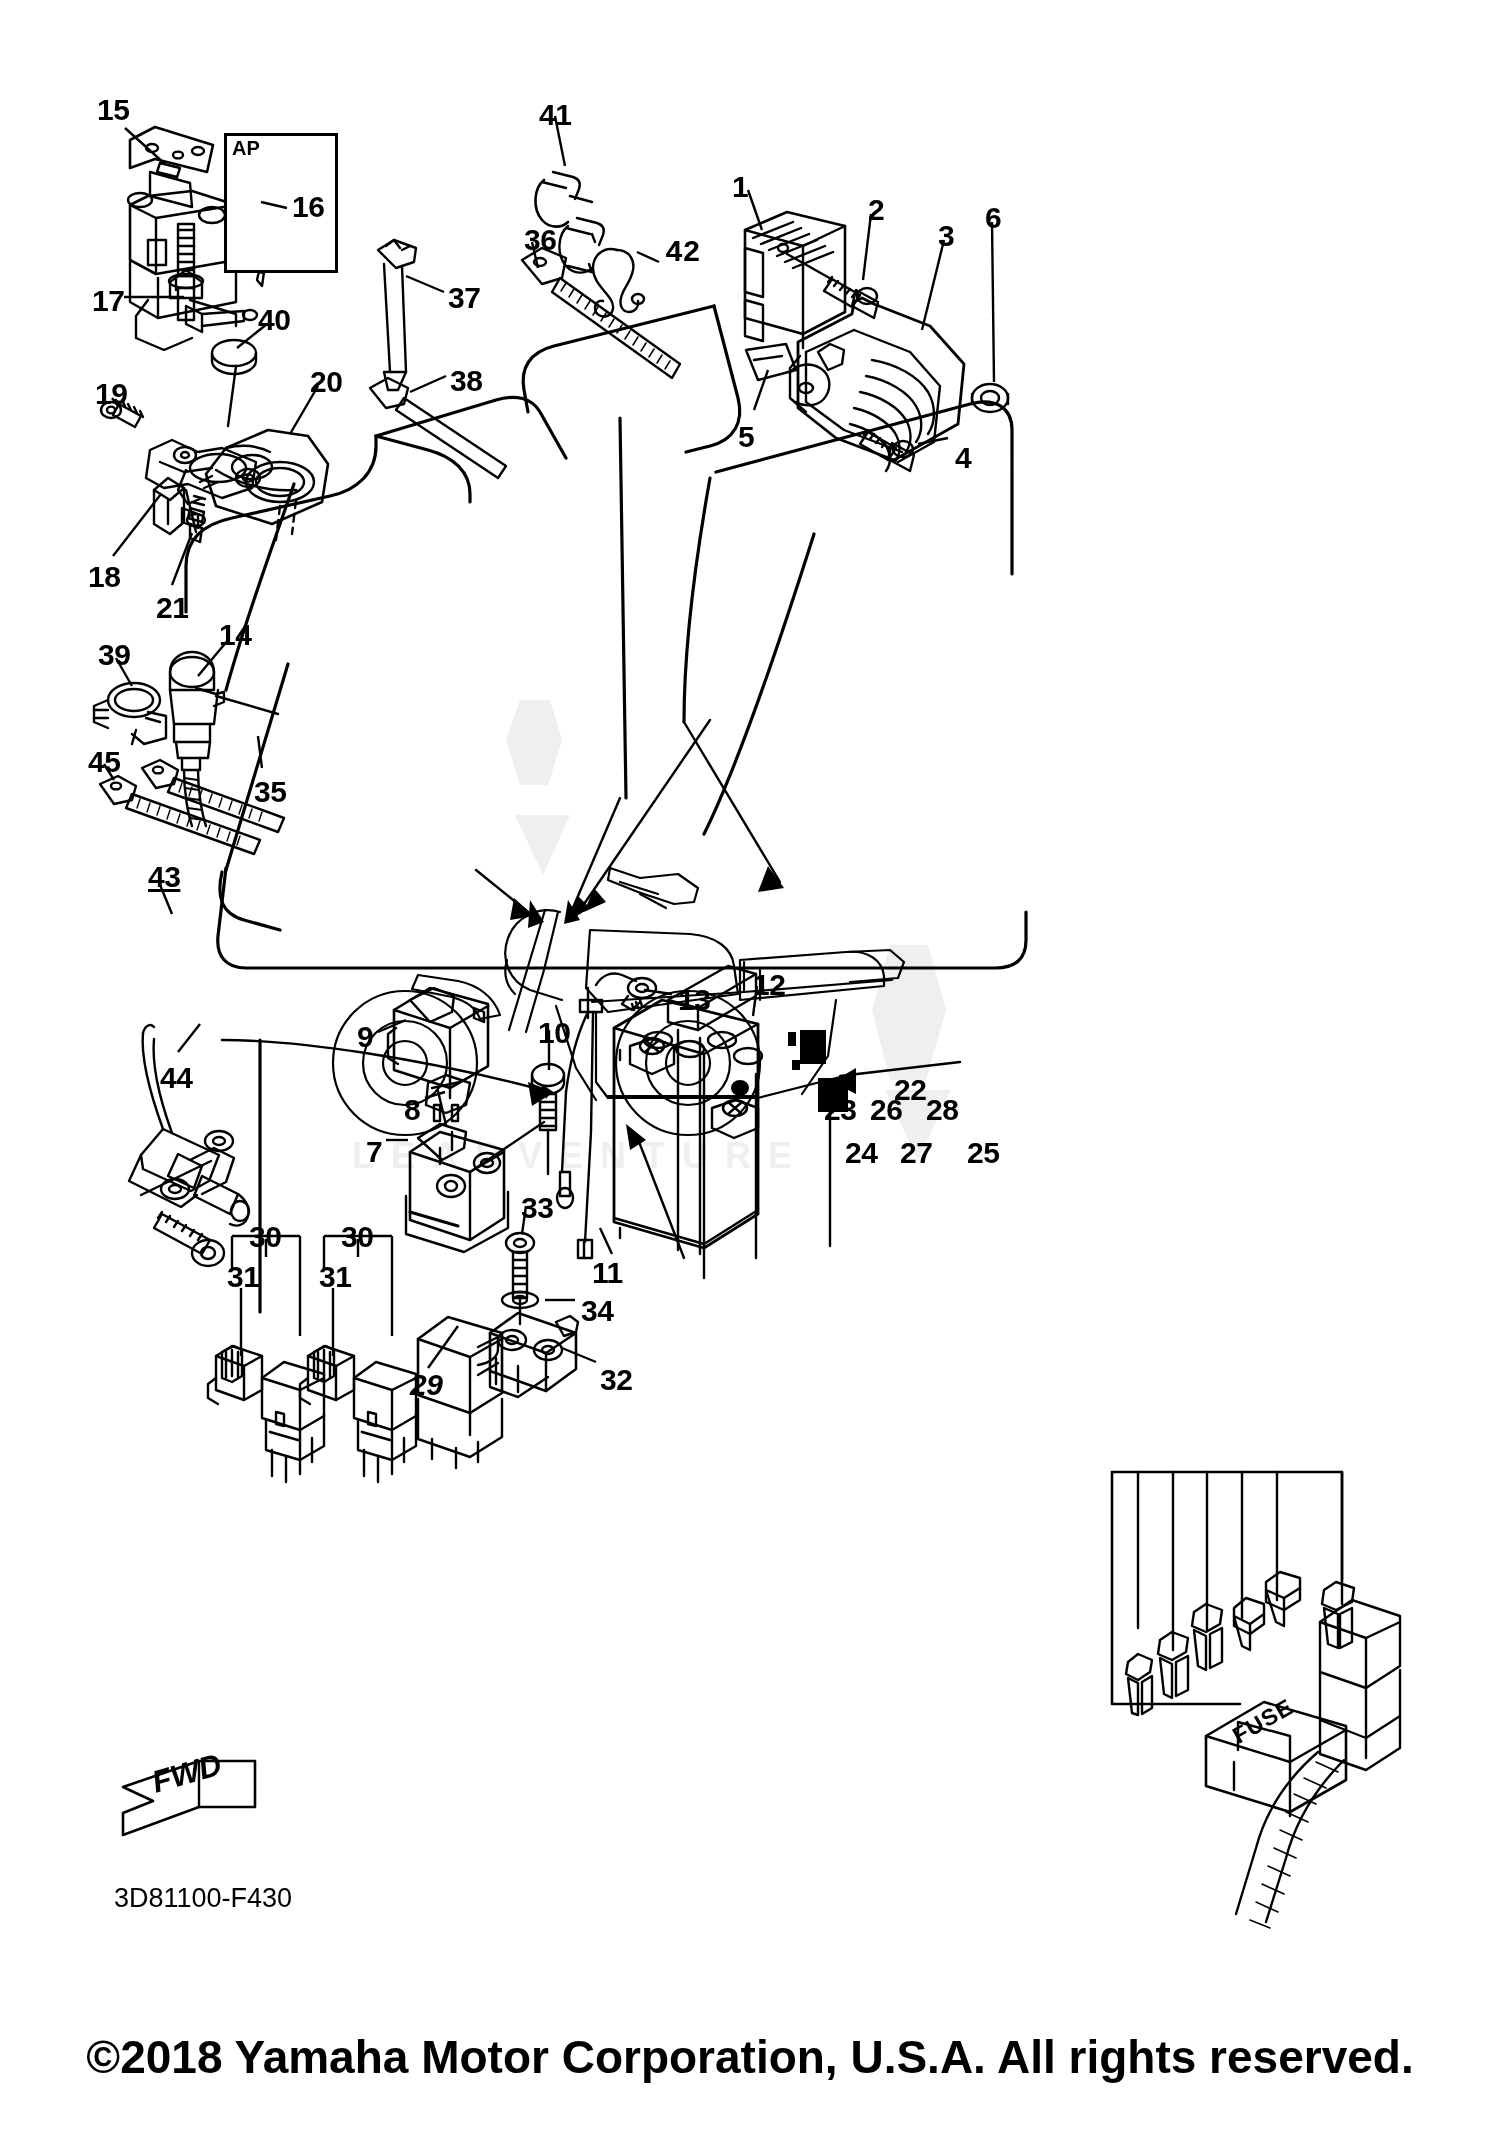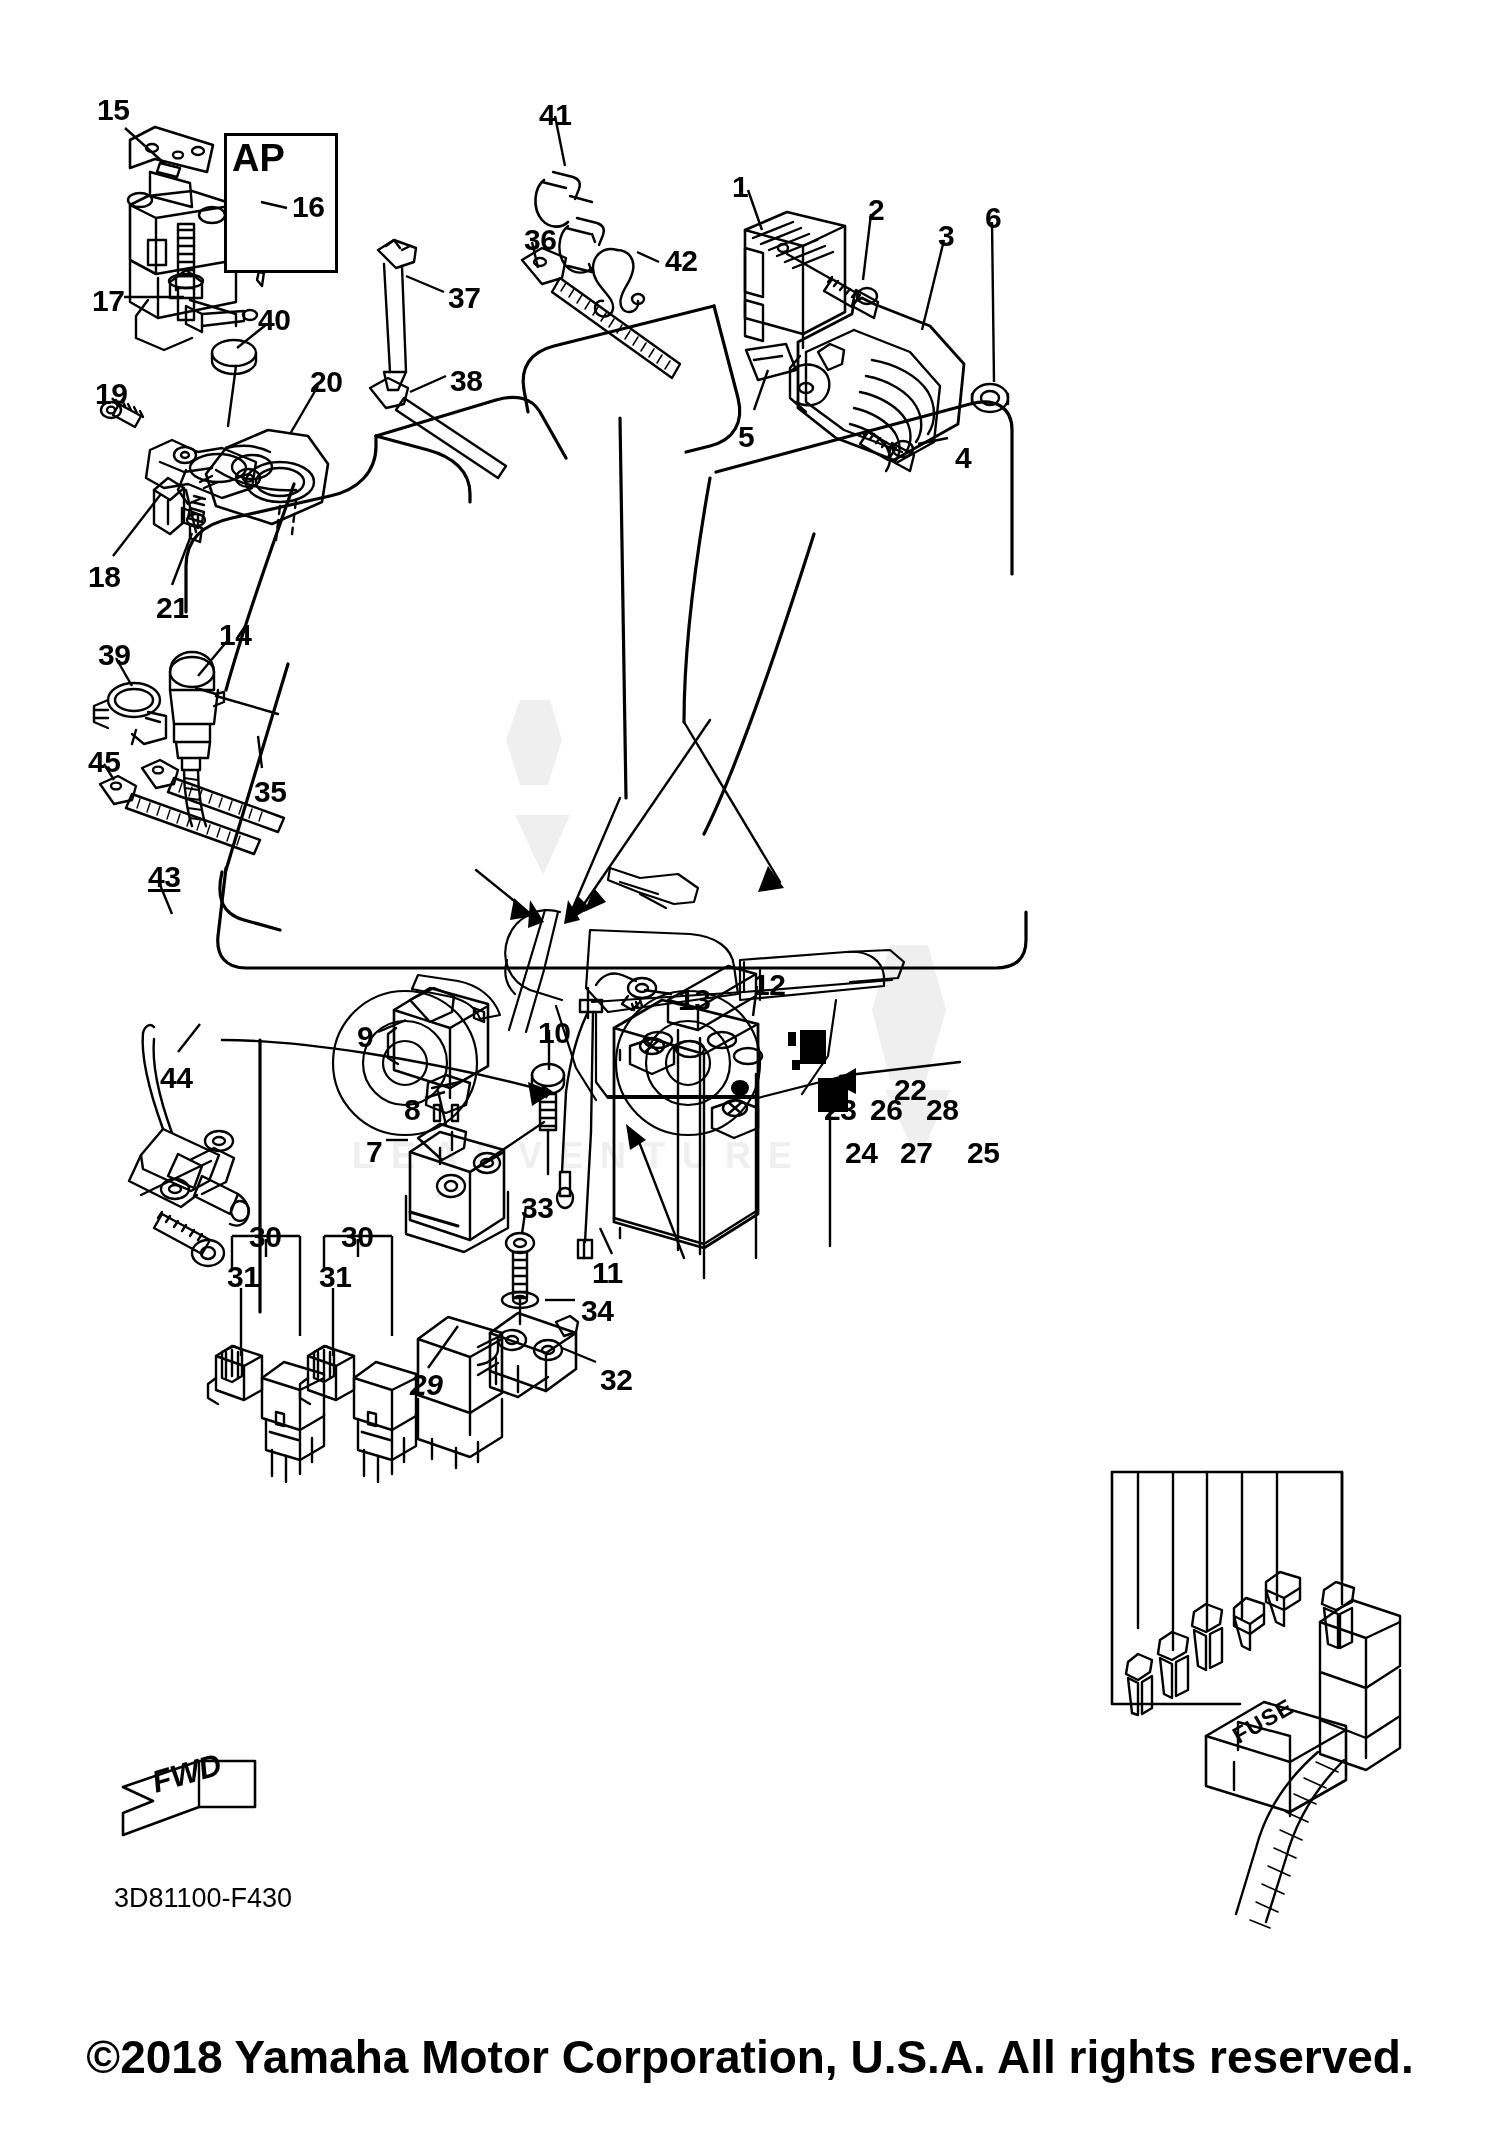--- a/index.html
+++ b/index.html
@@ -4,21 +4,21 @@
 <style>
   html,body{margin:0;padding:0;background:#fff;}
   body{width:1500px;height:2135px;position:relative;overflow:hidden;
        font-family:"Liberation Sans",sans-serif;color:#000;}
   #stage{position:absolute;inset:0;}
   svg{position:absolute;left:0;top:0;width:1500px;height:2135px;}
   .lbl{position:absolute;font-family:"Liberation Sans",sans-serif;
        font-size:30px;font-weight:700;color:#000;line-height:1;
        letter-spacing:-0.5px;white-space:nowrap;}
   .apbox{position:absolute;border:3px solid #000;background:#fff;}
-  .aptxt{position:absolute;font-size:38px;font-weight:700;}
+  .aptxt{position:absolute;font-size:20px;font-weight:700;}
   .code{position:absolute;font-size:27px;font-weight:400;letter-spacing:0px;}
   .footer{position:absolute;left:0;width:1500px;text-align:center;
           font-size:46px;font-weight:700;font-family:"Liberation Sans",sans-serif;}
   .rendered{position:absolute;left:0;width:1500px;text-align:center;
             font-size:17px;font-weight:400;color:#111;}
   .wm{position:absolute;color:#efefef;font-weight:700;user-select:none;}
   .wmtext{font-size:36px;letter-spacing:17px;}
 </style>
 </head>
 <body>
@@ -568,21 +568,21 @@
       <path d="M575 1300 l-30 0"></path>
       <path d="M596 1362 l-34 -14"></path>
       <path d="M428 1368 l30 -42"></path>
     </g>
   </svg>
 
   <div class="lbl" style="left:97px;top:95px;">15</div>
   <div class="lbl" style="left:292px;top:192px;">16</div>
   <div class="lbl" style="left:92px;top:286px;">17</div>
   <div class="lbl" style="left:539px;top:100px;">41</div>
-  <div class="lbl" style="left:665px;top:246px;">42</div>
+  <div class="lbl" style="left:665px;top:238px;font-family:Liberation Mono, monospace;">42</div>
   <div class="lbl" style="left:524px;top:225px;">36</div>
   <div class="lbl" style="left:732px;top:172px;">1</div>
   <div class="lbl" style="left:868px;top:195px;">2</div>
   <div class="lbl" style="left:938px;top:221px;">3</div>
   <div class="lbl" style="left:985px;top:203px;">6</div>
   <div class="lbl" style="left:738px;top:422px;">5</div>
   <div class="lbl" style="left:955px;top:443px;">4</div>
   <div class="lbl" style="left:95px;top:379px;">19</div>
   <div class="lbl" style="left:258px;top:305px;">40</div>
   <div class="lbl" style="left:310px;top:367px;">20</div>

